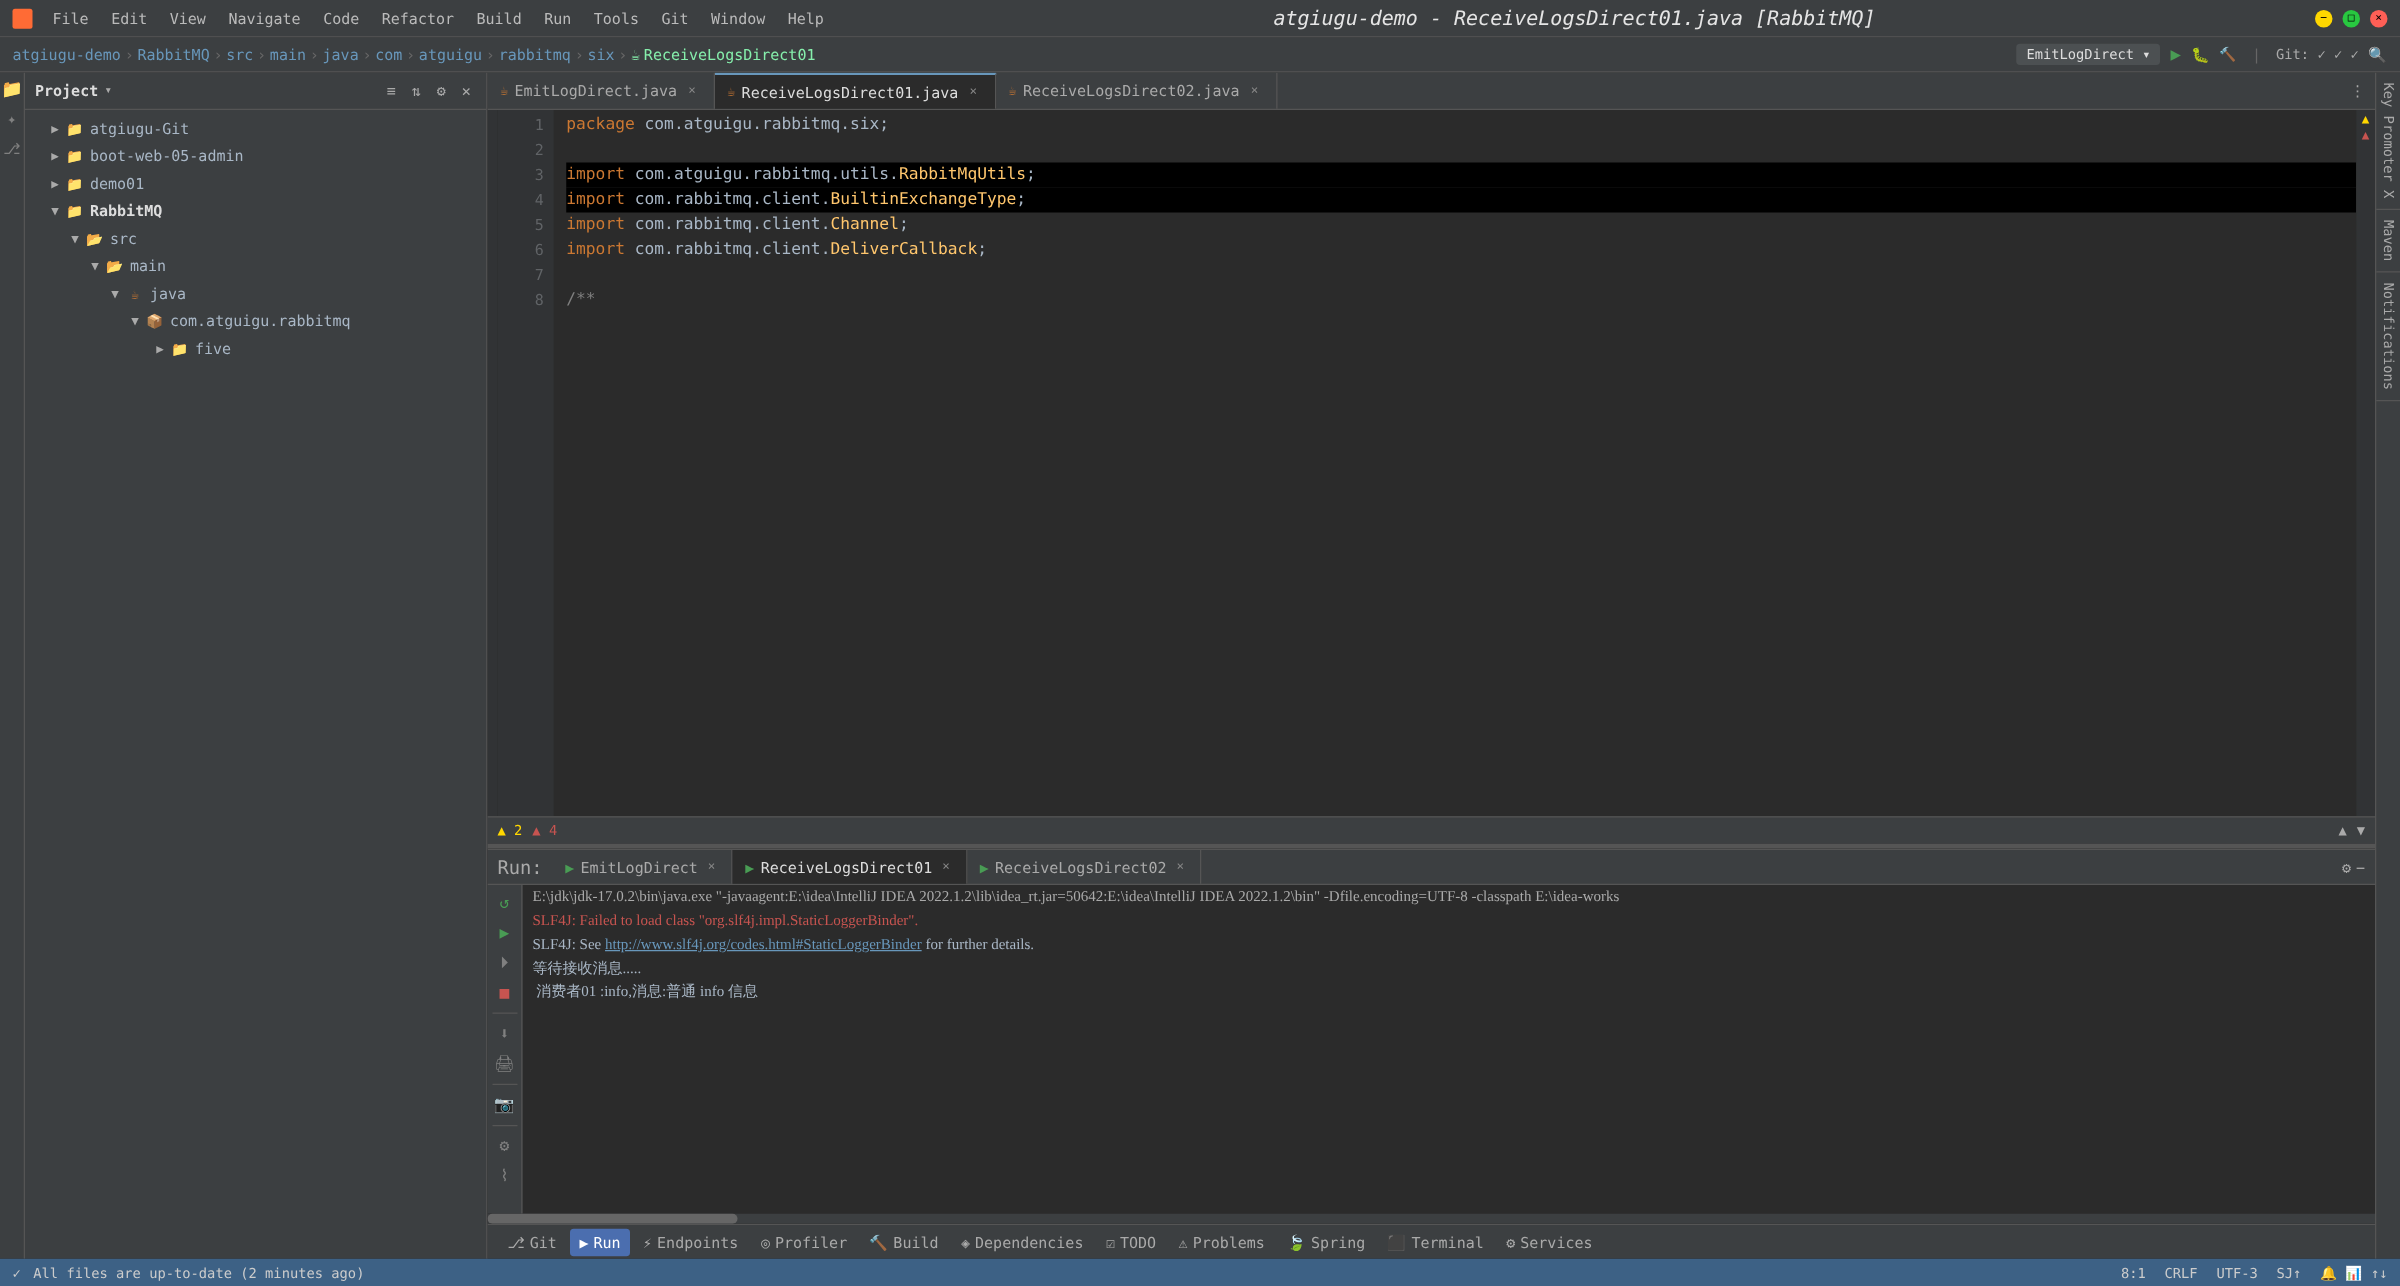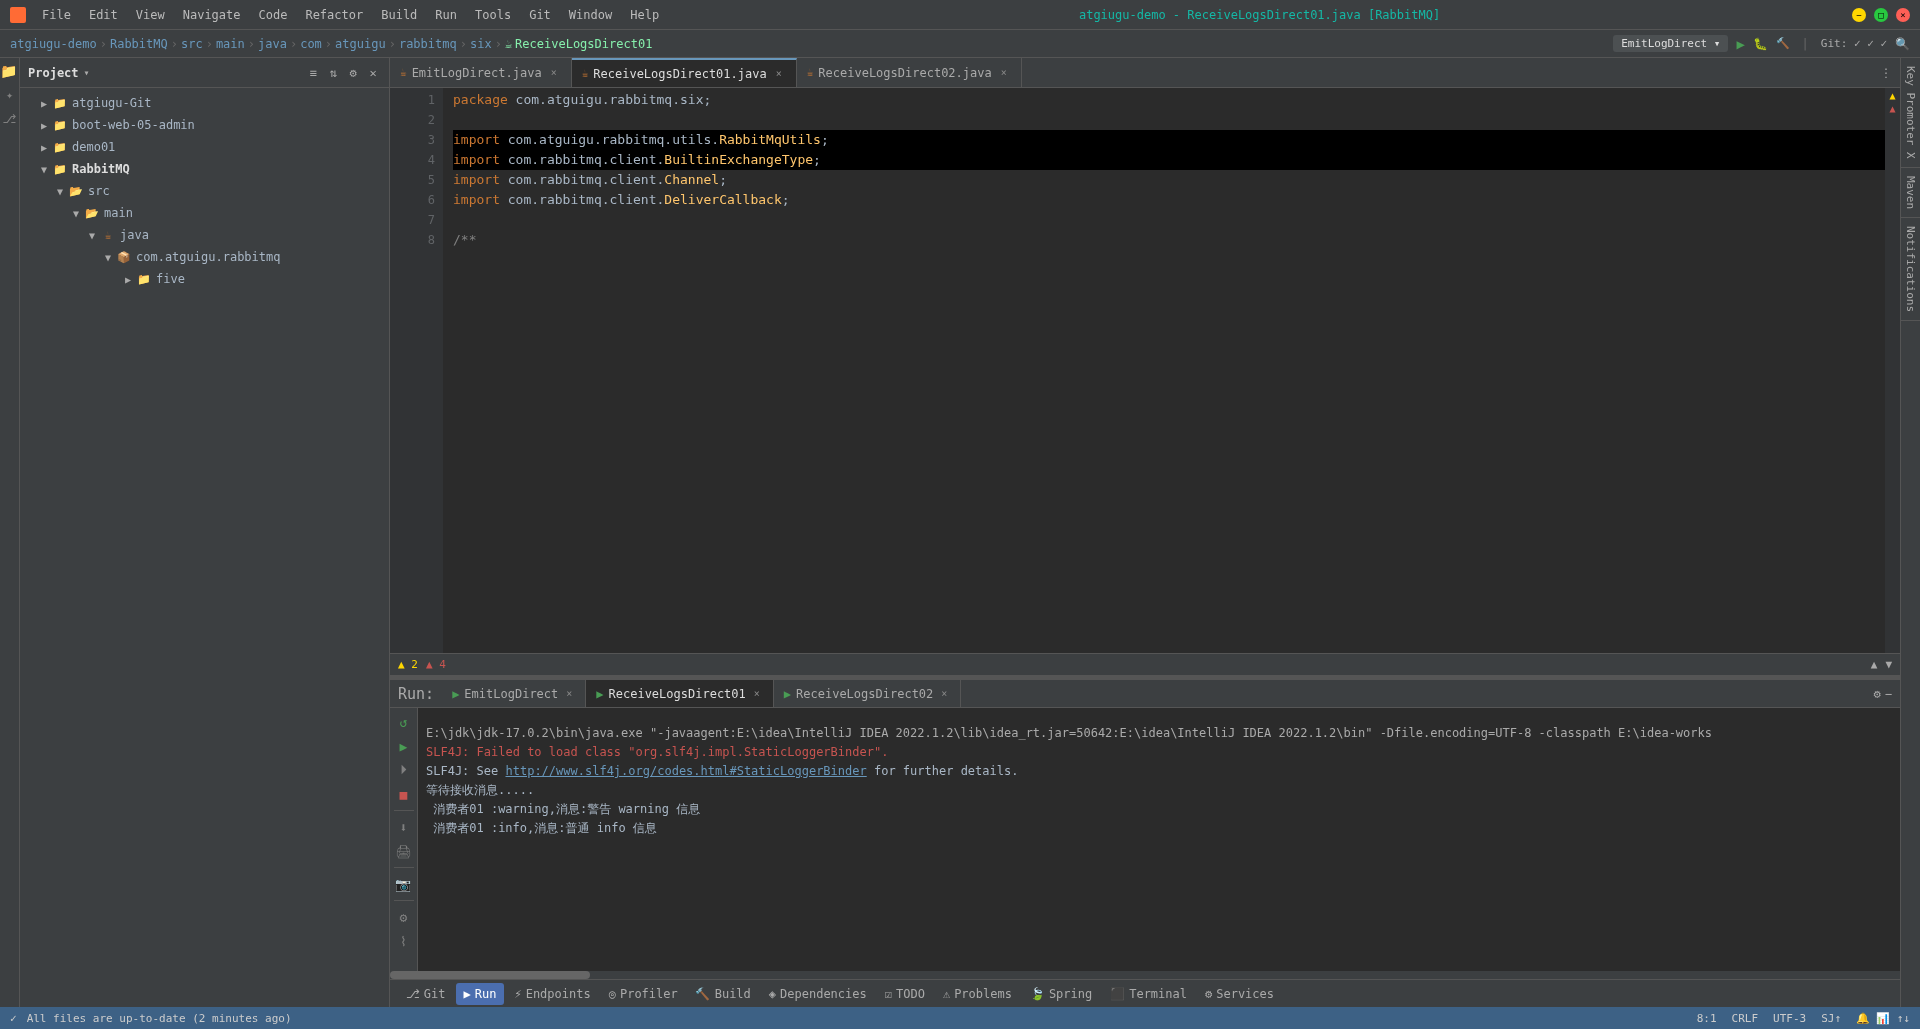--- a/index.html
+++ b/index.html
@@ -39,22 +39,23 @@
       color: #bbb;
     }
     .menu-item {
       padding: 2px 8px;
       cursor: pointer;
       border-radius: 3px;
     }
     .title-center {
       flex: 1;
       text-align: center;
-      color: #14b8a6;
-      font-size: 12px;
+      color: #e5e5e5;
+      font-size: 16px;
+      font-style: italic;
     }
     .window-controls {
       display: flex;
       gap: 8px;
       margin-left: auto;
     }
     .win-btn {
       width: 14px; height: 14px;
       border-radius: 50%;
       cursor: pointer;
@@ -315,24 +316,25 @@
       display: flex; align-items: center; justify-content: center;
       border-radius: 2px;
     }
     .run-tool-btn.green { color: #499c54; }
     .run-tool-btn.red { color: #c75450; }
     .run-tool-btn.grey { color: #808080; }
 
     .run-output {
       flex: 1;
       overflow-y: auto;
-      padding: 16px 8px;
+      padding: 0 8px;
       font-size: 12px;
       line-height: 19px;
       color: #a9b7c6;
+      font-family: Liberation Serif, serif;
     }
     .out-line { white-space: pre-wrap; }
     .out-cmd { color: #aaa; }
     .out-err { color: #c75450; }
     .out-link { color: #6897bb; text-decoration: underline; cursor: pointer; }
     .out-normal { color: #a9b7c6; }
 
     
     .bottom-bar {
       height: 28px;
@@ -686,21 +688,20 @@
               <div style="width:20px; height:1px; background:#555; margin:2px 0;"></div>
               <div class="run-tool-btn grey">⚙</div>
               <div class="run-tool-btn grey">⌇</div>
             </div>
 
             <div class="run-output">
               <div class="out-line out-cmd">E:\jdk\jdk-17.0.2\bin\java.exe "-javaagent:E:\idea\IntelliJ IDEA 2022.1.2\lib\idea_rt.jar=50642:E:\idea\IntelliJ IDEA 2022.1.2\bin" -Dfile.encoding=UTF-8 -classpath E:\idea-works</div>
               <div class="out-line out-err">SLF4J: Failed to load class "org.slf4j.impl.StaticLoggerBinder".</div>
               <div class="out-line out-normal">SLF4J: See <a class="out-link" href="#">http://www.slf4j.org/codes.html#StaticLoggerBinder</a> for further details.</div>
               <div class="out-line out-normal">等待接收消息.....</div>
-              <div class="out-line out-normal"> 消费者01 :warning,消息:警告 warning 信息</div>
               <div class="out-line out-normal"> 消费者01 :info,消息:普通 info 信息</div>
             </div>
           </div>
 
           <div class="run-scroll">
             <div class="run-scroll-thumb"></div>
           </div>
         </div>
       </div>
     </div>

